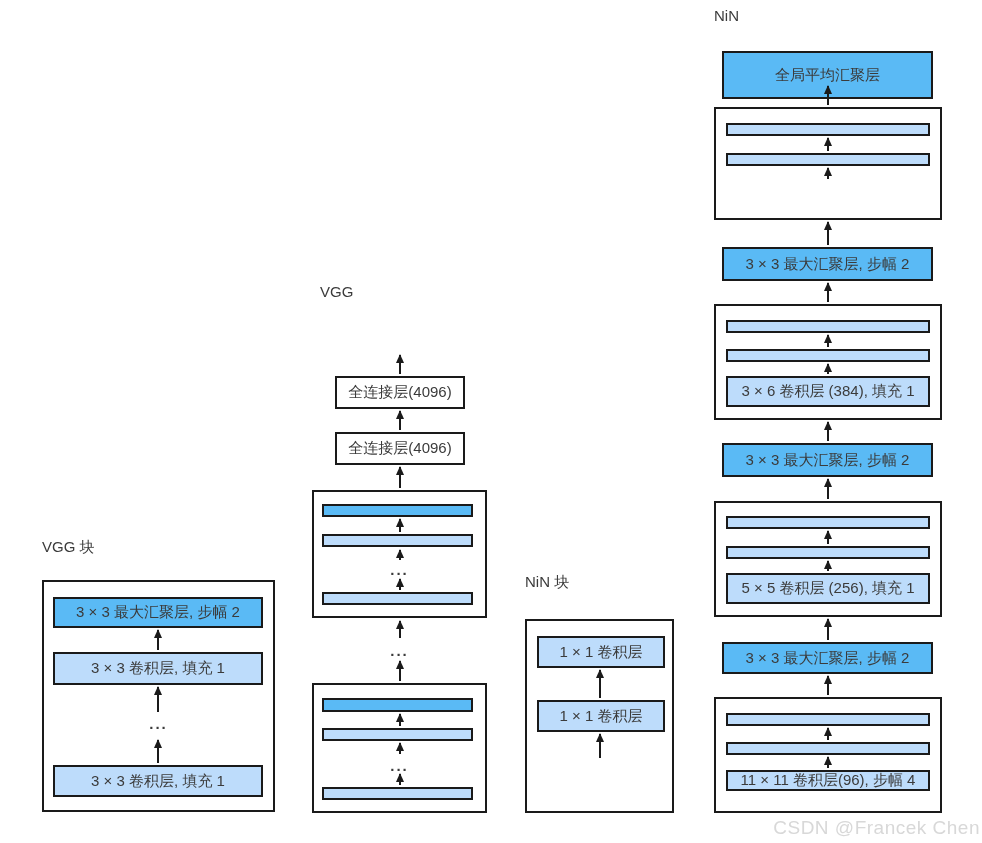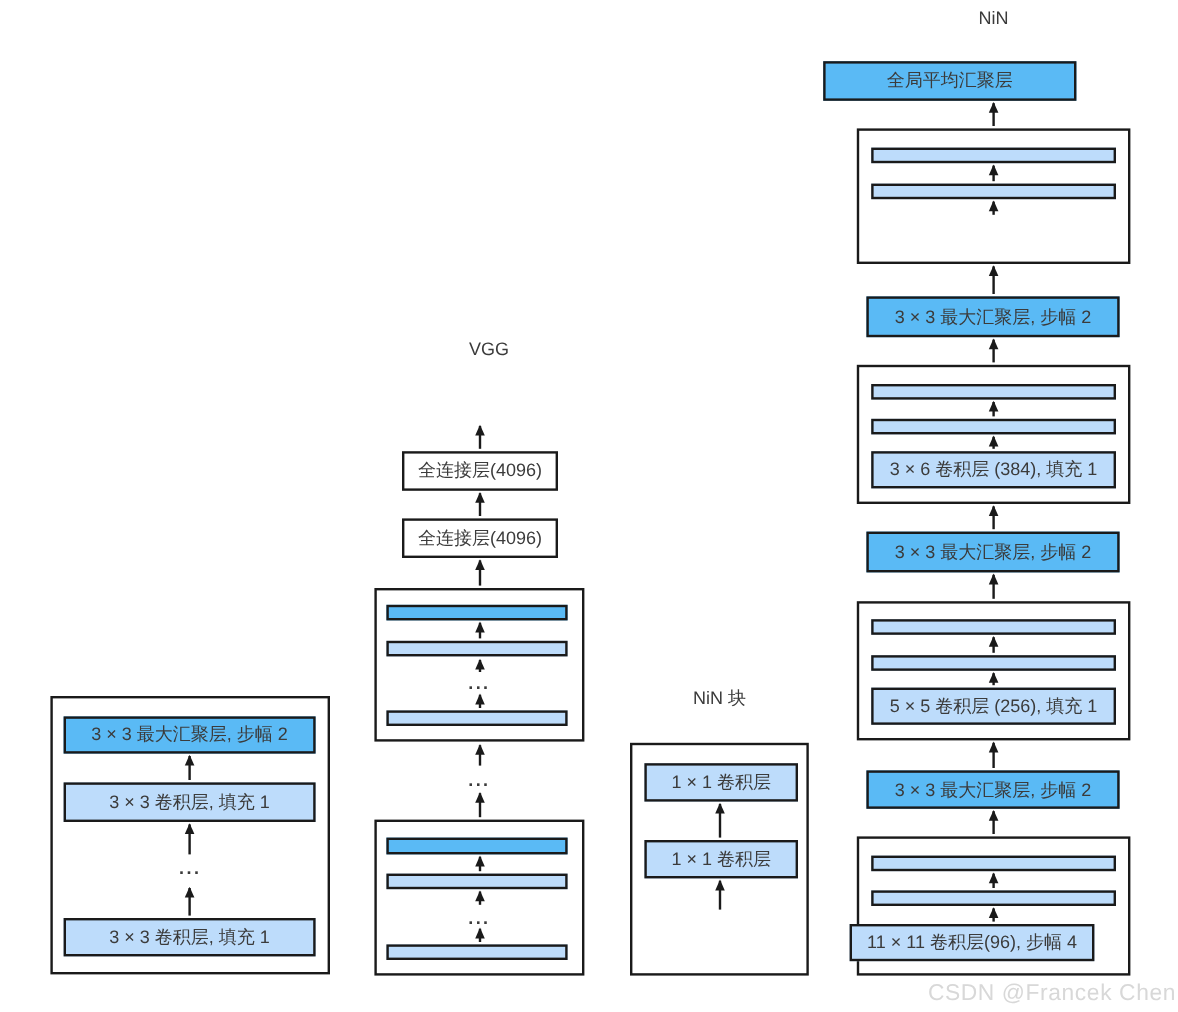--- a/index.html
+++ b/index.html
@@ -14,21 +14,21 @@
     position: relative;
     width: 982px;
     height: 843px;
     background: #ffffff;
     font-family: "Liberation Sans", "DejaVu Sans", sans-serif;
     color: var(--text);
     overflow: hidden;
   }
   .title {
     position: absolute;
-    text-align: center;
+    text-align: left;
     font-size: 15px;
     color: var(--text);
     white-space: nowrap;
   }
   .container {
     position: absolute;
     box-sizing: border-box;
     border: 2px solid var(--border);
     background: #ffffff;
   }
@@ -82,20 +82,21 @@
     font-size: 19px;
     color: var(--watermark);
     letter-spacing: 0.5px;
   }
 </style>
 </head>
 <body>
 
 <div id="canvas">
 
+  <div class="title" style="left:42px; top:538px; width:233px;">VGG 块</div>
   <div class="container" style="left:42px; top:580px; width:233px; height:232px;"></div>
   <div class="box pool" style="left:53px; top:597px; width:210px; height:31px;">3 × 3 最大汇聚层, 步幅 2</div>
   <div class="arrow" style="left:157px; top:630px; height:20px;"></div>
   <div class="box conv" style="left:53px; top:652px; width:210px; height:33px;">3 × 3 卷积层, 填充 1</div>
   <div class="arrow" style="left:157px; top:687px; height:25px;"></div>
   <div class="dots" style="left:42px; top:716px; width:233px;">...</div>
   <div class="arrow" style="left:157px; top:740px; height:23px;"></div>
   <div class="box conv" style="left:53px; top:765px; width:210px; height:32px;">3 × 3 卷积层, 填充 1</div>
 
   <div class="title" style="left:320px; top:283px; width:175px;">VGG</div>
@@ -128,21 +129,21 @@
   <div class="bar conv" style="left:322px; top:787px; width:151px; height:13px;"></div>
 
   <div class="title" style="left:525px; top:573px; width:149px;">NiN 块</div>
   <div class="container" style="left:525px; top:619px; width:149px; height:194px;"></div>
   <div class="box conv" style="left:537px; top:636px; width:128px; height:32px;">1 × 1 卷积层</div>
   <div class="arrow" style="left:599px; top:670px; height:28px;"></div>
   <div class="box conv" style="left:537px; top:700px; width:128px; height:32px;">1 × 1 卷积层</div>
   <div class="arrow" style="left:599px; top:734px; height:24px;"></div>
 
   <div class="title" style="left:714px; top:7px; width:228px;">NiN</div>
-  <div class="box pool" style="left:686px; top:51px; width:211px; height:33px;">全局平均汇聚层</div>
+  <div class="box pool" style="left:722px; top:51px; width:211px; height:48px;">全局平均汇聚层</div>
   <div class="arrow" style="left:827px; top:86px; height:19px;"></div>
 
   <div class="container" style="left:714px; top:107px; width:228px; height:113px;"></div>
   <div class="bar conv" style="left:726px; top:123px; width:204px; height:13px;"></div>
   <div class="arrow" style="left:827px; top:138px; height:13px;"></div>
   <div class="bar conv" style="left:726px; top:153px; width:204px; height:13px;"></div>
   <div class="arrow" style="left:827px; top:168px; height:11px;"></div>
   <div class="arrow" style="left:827px; top:222px; height:23px;"></div>
 
   <div class="box pool" style="left:722px; top:247px; width:211px; height:34px;">3 × 3 最大汇聚层, 步幅 2</div>
@@ -168,17 +169,17 @@
   <div class="arrow" style="left:827px; top:619px; height:21px;"></div>
 
   <div class="box pool" style="left:722px; top:642px; width:211px; height:32px;">3 × 3 最大汇聚层, 步幅 2</div>
   <div class="arrow" style="left:827px; top:676px; height:19px;"></div>
 
   <div class="container" style="left:714px; top:697px; width:228px; height:116px;"></div>
   <div class="bar conv" style="left:726px; top:713px; width:204px; height:13px;"></div>
   <div class="arrow" style="left:827px; top:728px; height:12px;"></div>
   <div class="bar conv" style="left:726px; top:742px; width:204px; height:13px;"></div>
   <div class="arrow" style="left:827px; top:757px; height:11px;"></div>
-  <div class="box conv" style="left:708px; top:770px; width:204px; height:31px;">11 × 11 卷积层(96), 步幅 4</div>
+  <div class="box conv" style="left:726px; top:770px; width:204px; height:21px;">11 × 11 卷积层(96), 步幅 4</div>
 
   <div class="watermark">CSDN @Francek Chen</div>
 
 </div>
 
 </body></html>

